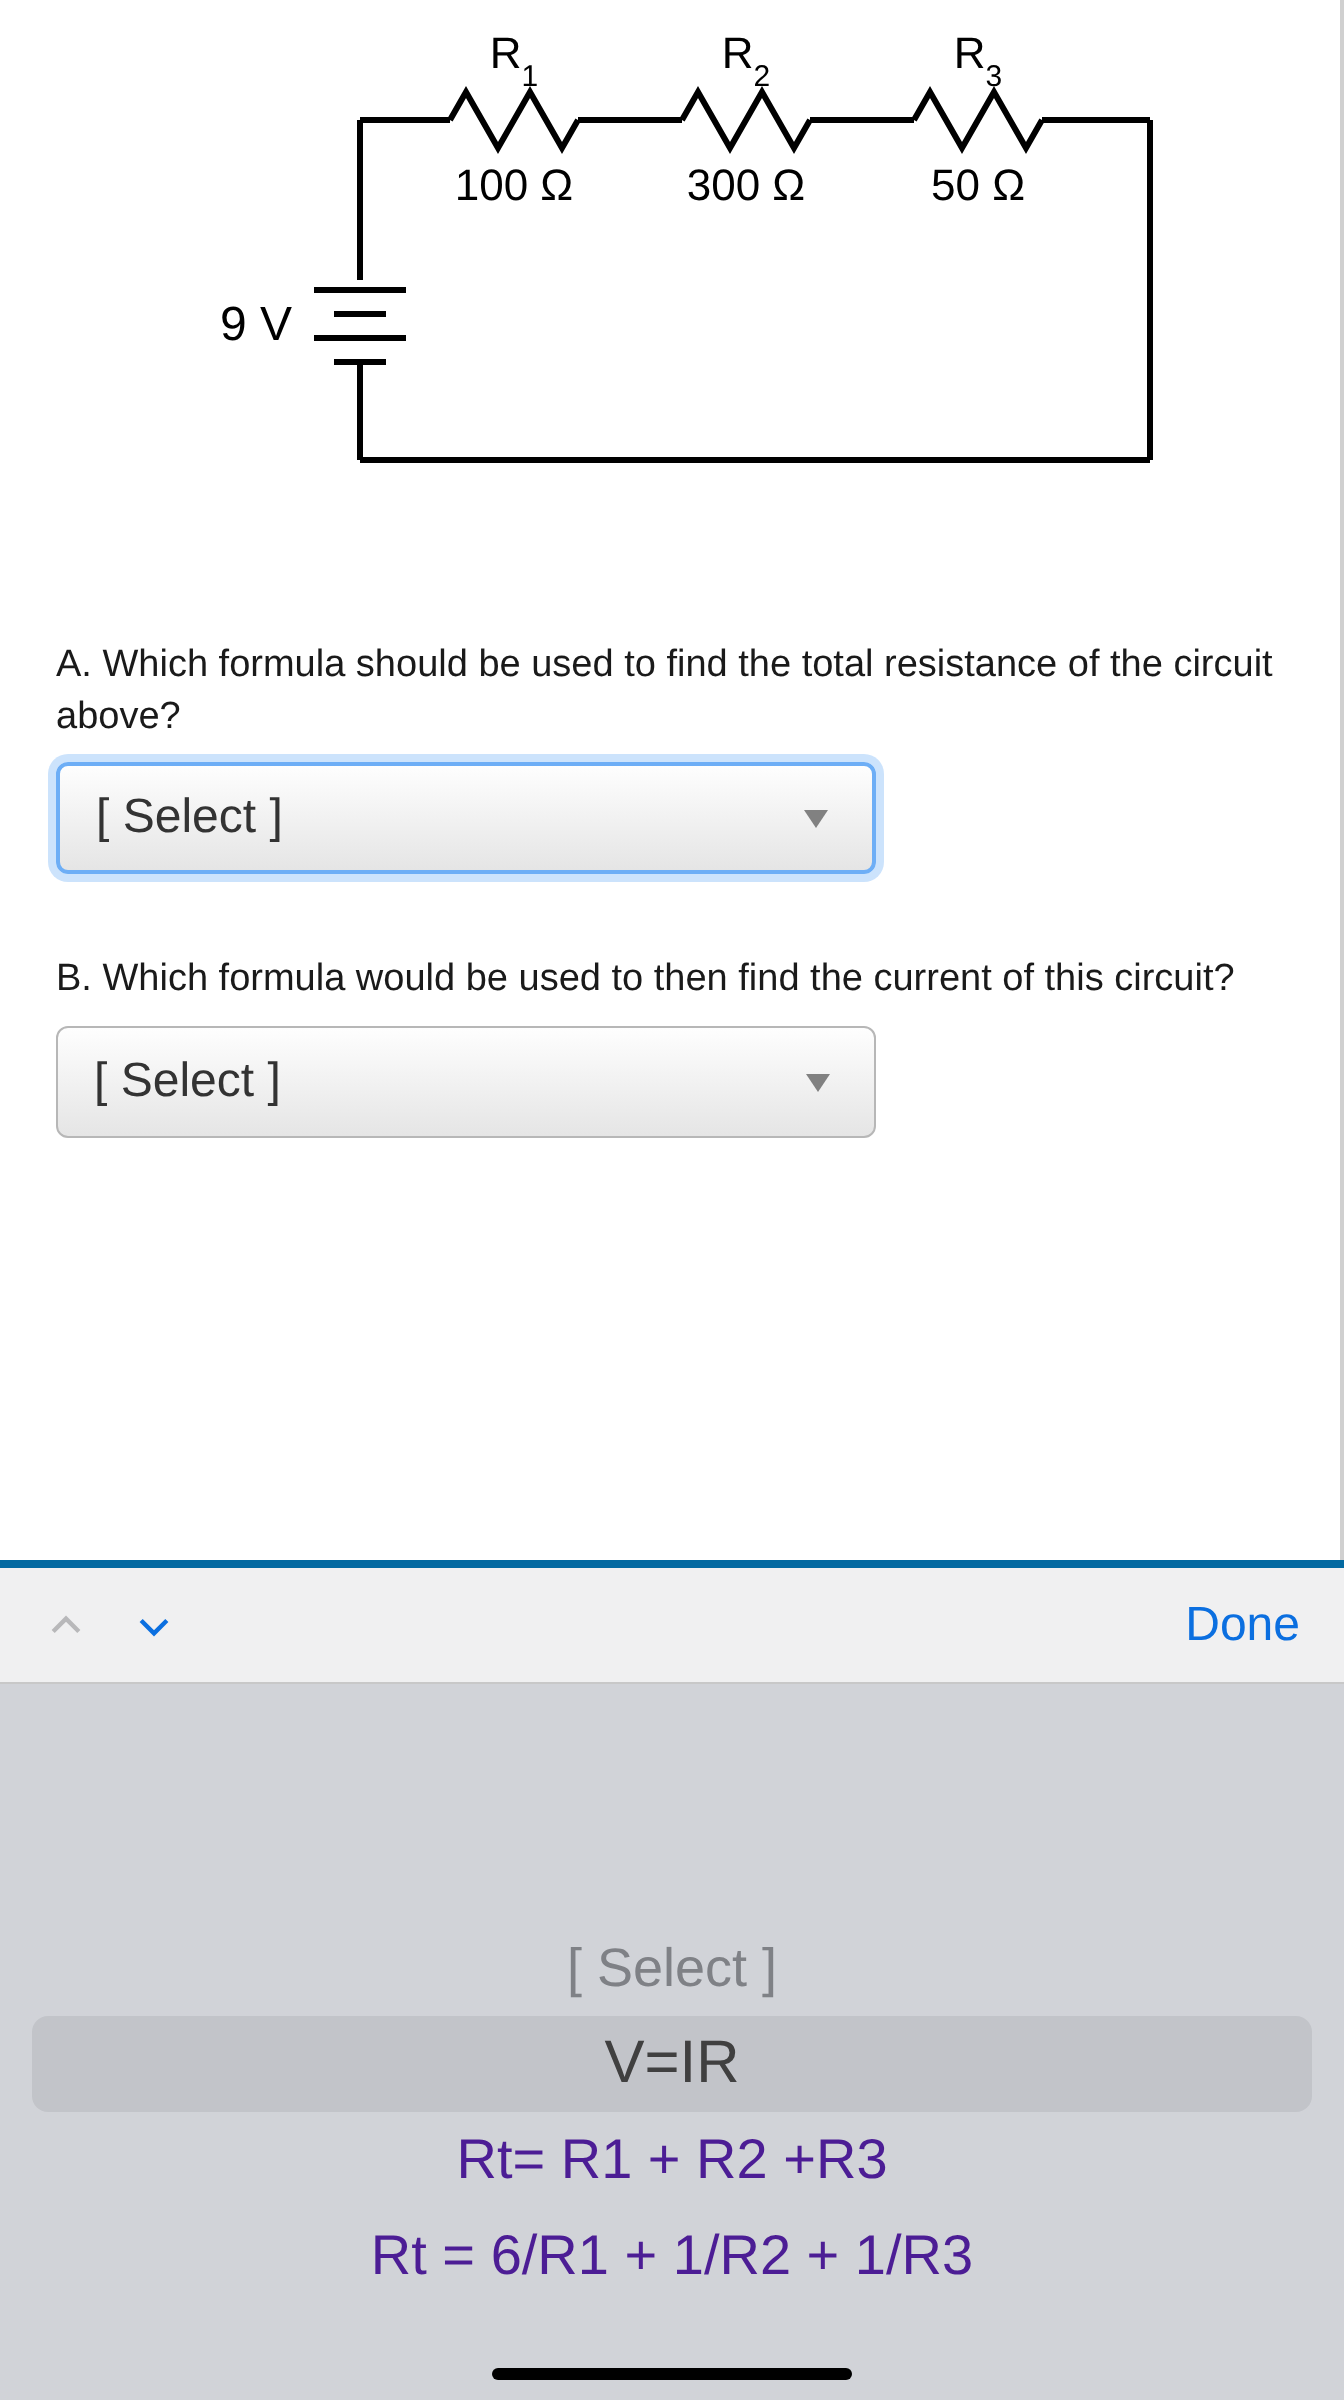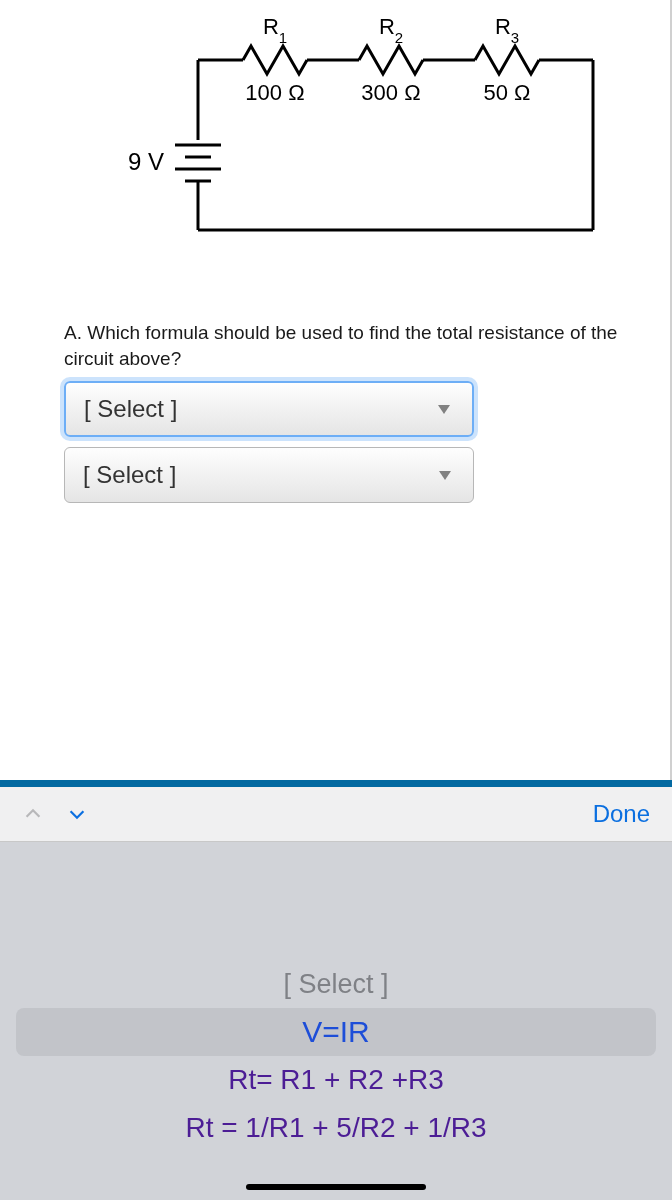--- a/index.html
+++ b/index.html
@@ -9,21 +9,20 @@
       font-family: -apple-system, BlinkMacSystemFont, 'Segoe UI', Arial, sans-serif;
       background: #fff;
       position: relative;
       overflow: hidden;
     }
     .content-area {
       padding: 0 28px;
       border-right: 2px solid #d0d0d0;
       height: 780px;
       position: relative;
-      margin-left: 36px;
     }
     .circuit-wrap {
       width: 100%;
       display: flex;
       justify-content: center;
       padding-top: 10px;
     }
     .circuit {
       position: relative;
       width: 520px;
@@ -64,21 +63,21 @@
       border-left: 6px solid transparent;
       border-right: 6px solid transparent;
       border-top: 9px solid #818181;
     }
     .toolbar {
       position: absolute;
       left: 0; right: 0;
       top: 780px;
       height: 62px;
       background: #f0f0f1;
-      border-top: 7px solid #0369a1;
+      border-top: 4px solid #0369a1;
       border-bottom: 1px solid #c8c8c8;
       display: flex;
       align-items: center;
       padding: 0 22px;
     }
     .toolbar .done {
       margin-left: auto;
       color: #0b6fe0;
       font-size: 24px;
       cursor: pointer;
@@ -101,21 +100,21 @@
       height: 48px;
       display: flex;
       align-items: center;
       justify-content: center;
       font-size: 28px;
       color: #4c1d95;
     }
     .picker-row.sel {
       background: #c2c4c9;
       border-radius: 8px;
-      color: #1d4ed8;
+      color: #404040;
       font-size: 30px;
     }
     .picker-row.head { color: #7f8186; font-size: 27px; }
     .home-indicator {
       position: absolute;
       bottom: 10px;
       left: 50%;
       transform: translateX(-50%);
       width: 180px;
       height: 6px;
@@ -166,20 +165,21 @@
       <text x="35" y="160" font-size="24" text-anchor="start" fill="#000" font-family="Arial">9 V</text>
     </svg>
   </div>
 
   <p class="question">A. Which formula should be used to find the total resistance of the circuit above?</p>
   <div class="select-box active">
     <span>[ Select ]</span>
     <span class="select-caret"></span>
   </div>
 
+  <p class="question qb">B. Which formula would be used to then find the current of this circuit?</p>
   <div class="select-box">
     <span>[ Select ]</span>
     <span class="select-caret"></span>
   </div>
 
 </div>
 
 <div class="toolbar">
   <span class="chev">
     <svg width="22" height="22" viewBox="0 0 24 24" fill="none" stroke="#b8b8ba" stroke-width="2.4">
@@ -191,15 +191,15 @@
         <polyline points="5,9 12,16 19,9"></polyline>
       </svg>
   </span>
   <span class="done">Done</span>
 </div>
 
 <div class="picker">
   <div class="picker-row head">[ Select ]</div>
   <div class="picker-row sel">V=IR</div>
   <div class="picker-row">Rt= R1 + R2 +R3</div>
-  <div class="picker-row">Rt = 1/R1 + 5/R2 + 1/R3</div>
+  <div class="picker-row">Rt = 6/R1 + 1/R2 + 1/R3</div>
   <div class="home-indicator"></div>
 </div>
 
 </body></html>

